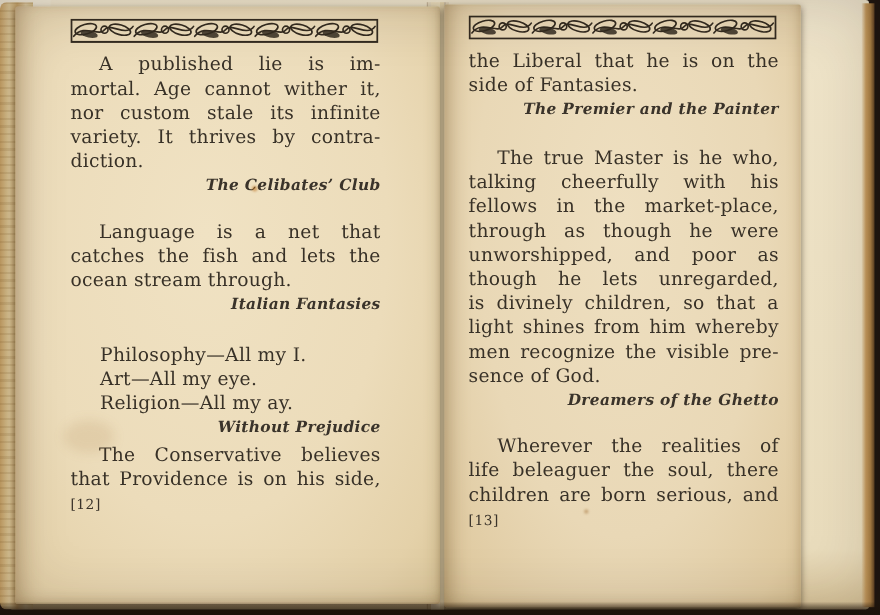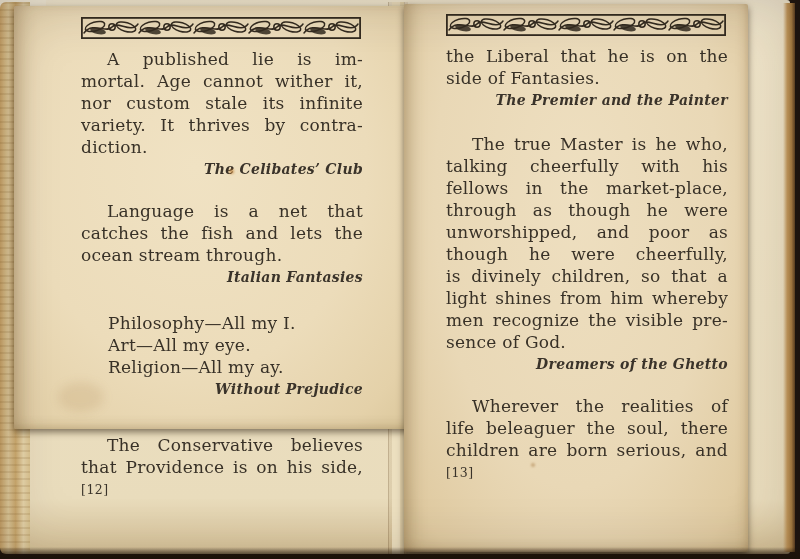--- a/index.html
+++ b/index.html
@@ -38,45 +38,43 @@
         rgba(90,60,25,.28) 0 1px, rgba(120,85,40,.10) 1px 4px,
         #ecdfbf 4px 12px, #e4d4ae 12px 16px, rgba(90,60,25,.22) 16px 17px,
         rgba(120,85,40,.12) 17px 20px);
   }
   .page{
     position:absolute;
     box-shadow:0 3px 7px rgba(35,22,8,.55);
     border-radius:2px;
   }
   .page-left{
-    left:14px;top:6px;width:386px;height:423px;
+    left:14px;top:6px;width:386px;height:543px;
     background:radial-gradient(ellipse at 45% 38%,#f0e2c3 0%,#ecdcba 55%,#e4d1a9 85%,#dac69a 100%);
     box-shadow:inset 16px 0 20px -12px rgba(120,85,40,.38),
                inset -10px 0 14px -9px rgba(110,80,35,.32),
                inset 0 -10px 14px -10px rgba(110,80,35,.30),
                0 3px 7px rgba(35,22,8,.55);
-    padding-left:17px;
   }
   .page-right{
     left:404px;top:4px;width:324px;height:548px;
     background:radial-gradient(ellipse at 50% 35%,#eedfc0 0%,#e9d8b6 58%,#e0cba2 88%,#d5bf93 100%);
     box-shadow:inset 14px 0 18px -10px rgba(105,75,32,.40),
                inset -8px 0 12px -8px rgba(120,85,40,.34),
                inset 0 -10px 14px -10px rgba(110,80,35,.30),
                0 3px 7px rgba(35,22,8,.55);
-    padding-left:20px;
   }
   .col{position:relative;width:282px;}
   .page-left  .col{margin:11px 0 0 50px;}
   .page-right .col{margin:10px 0 0 22px;}
   .ornament{display:block;width:280px;height:22px;margin-bottom:9px;}
   .quote{margin:0;}
   .page-left  .q2{margin-top:21px;}
   .page-left  .q3{margin-top:25px;}
-  .page-left  .q4{margin-top:35px;}
+  .page-left  .q4{margin-top:4px;}
   .page-right .q2{margin-top:23px;}
   .page-right .q3{margin-top:21px;}
   .line{
     font-size:17px;line-height:22px;color:#383127;letter-spacing:.25px;
     text-align:justify;text-align-last:justify;white-space:normal;
   }
   .line.end{text-align-last:left;}
   .line.first{text-indent:26px;}
   .line.vl{text-align:left;text-align-last:left;text-indent:27px;}
   .attr{
@@ -178,21 +176,21 @@
         <div class="line end">side of Fantasies.</div>
         <div class="attr">The Premier and the Painter</div>
       </div>
 
       <div class="quote q2">
         <div class="line first">The true Master is he who,</div>
         <div class="line">talking cheerfully with his</div>
         <div class="line">fellows in the market-place,</div>
         <div class="line">through as though he were</div>
         <div class="line">unworshipped, and poor as</div>
-        <div class="line">though he were cheerfully,</div>
+        <div class="line">though he lets unregarded,</div>
         <div class="line">is divinely children, so that a</div>
         <div class="line">light shines from him whereby</div>
         <div class="line">men recognize the visible pre-</div>
         <div class="line end">sence of God.</div>
         <div class="attr">Dreamers of the Ghetto</div>
       </div>
 
       <div class="quote q3">
         <div class="line first">Wherever the realities of</div>
         <div class="line">life beleaguer the soul, there</div>

